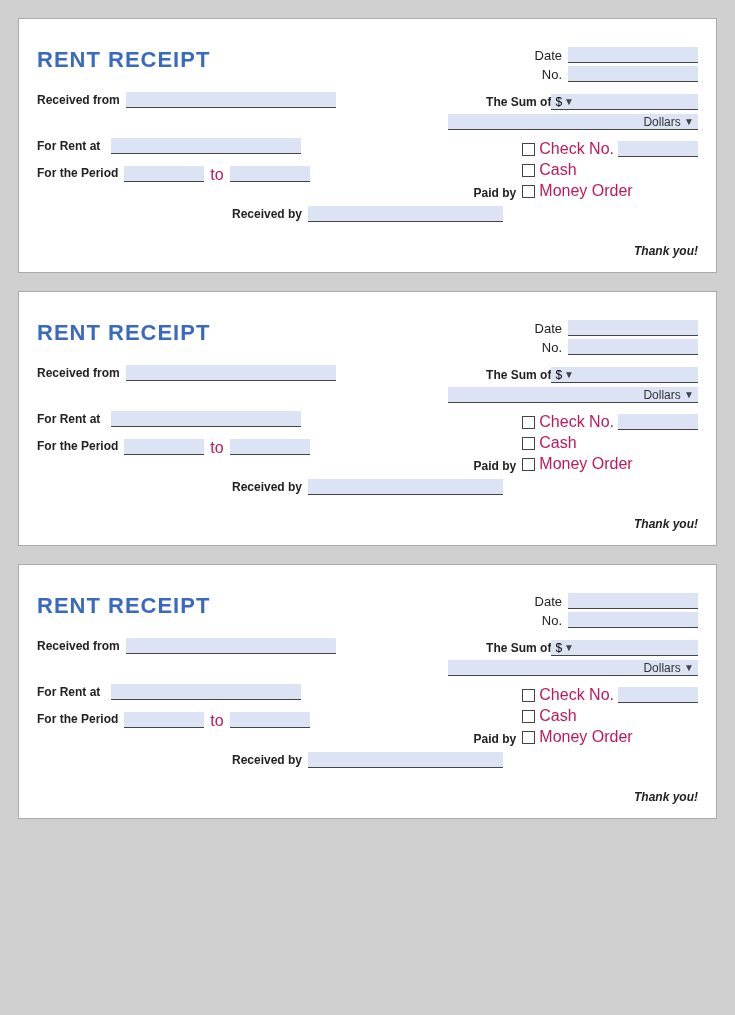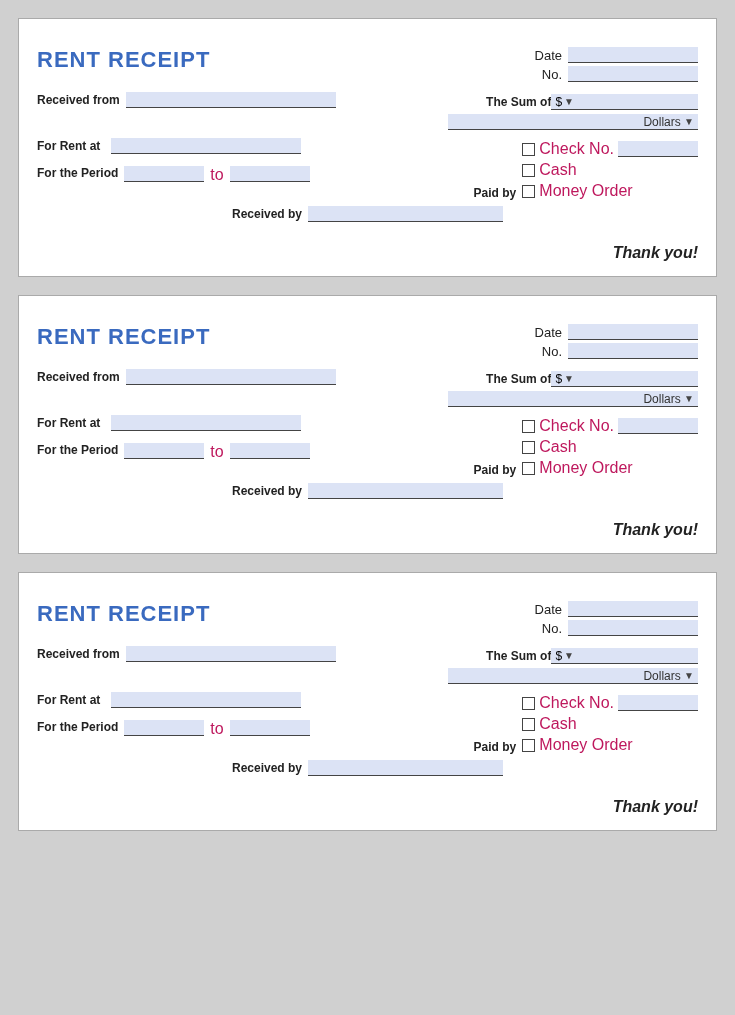--- a/index.html
+++ b/index.html
@@ -245,21 +245,21 @@
 
     
     .thankyou-row {
       display: flex;
       justify-content: flex-end;
       margin-top: 6px;
     }
     .thankyou-text {
       font-style: italic;
       font-weight: bold;
-      font-size: 16px;
+      font-size: 12px;
       color: #222;
     }
 
     
     .top-main-row {
       display: flex;
       align-items: center;
       justify-content: space-between;
       margin-bottom: 2px;
     }

